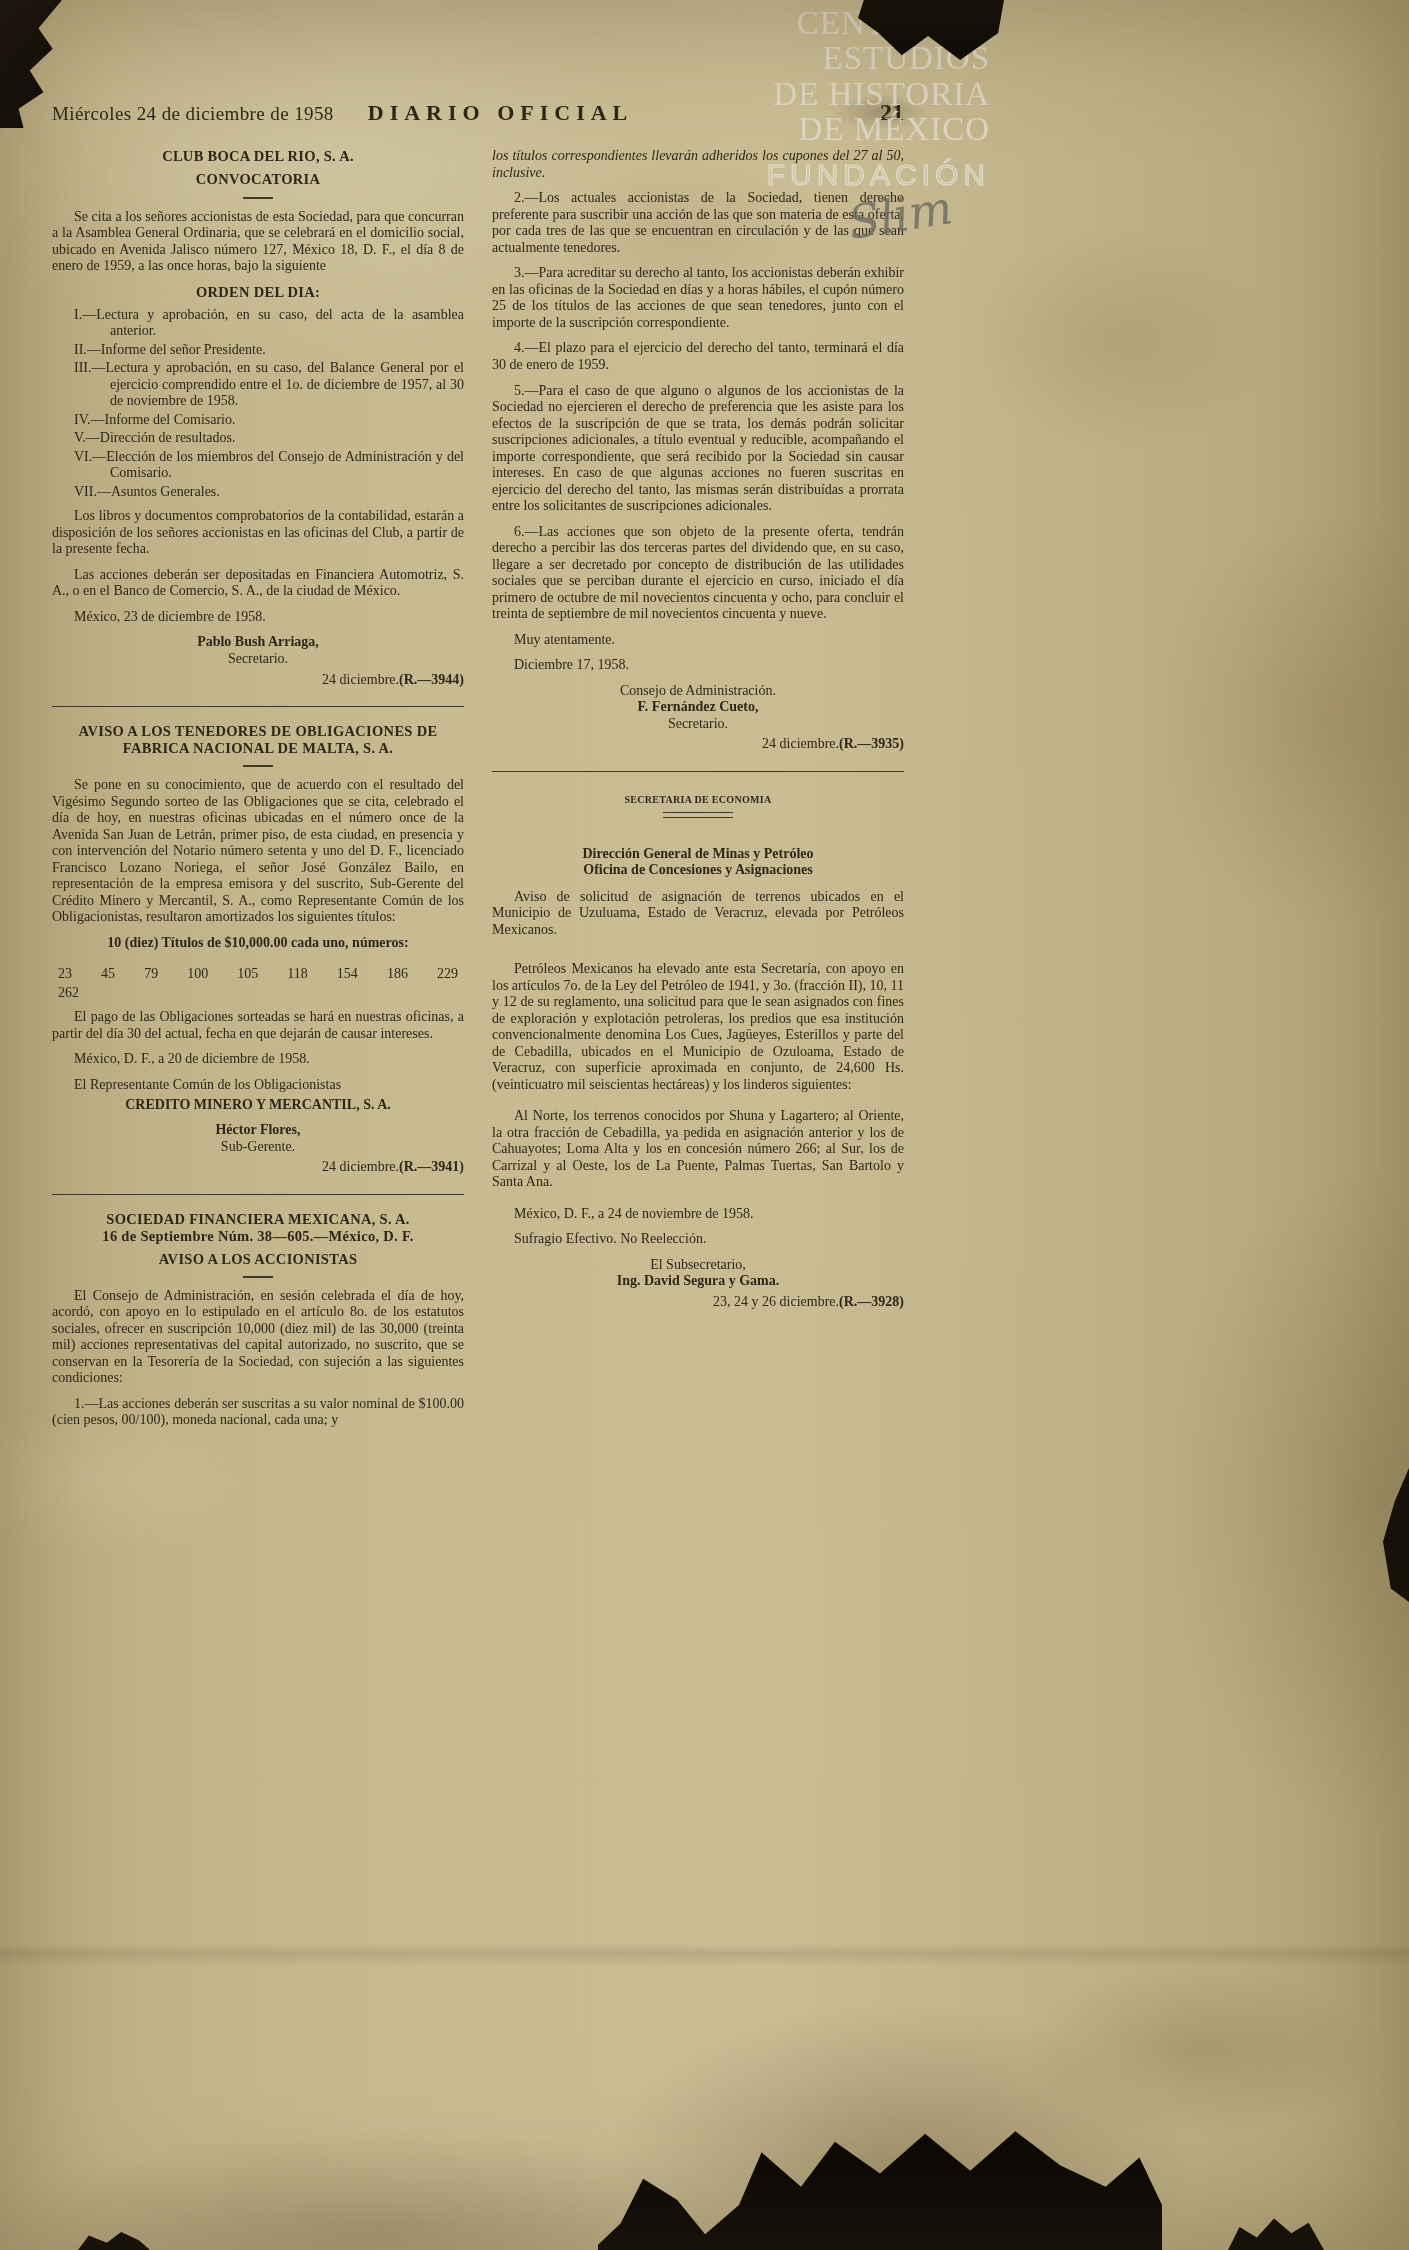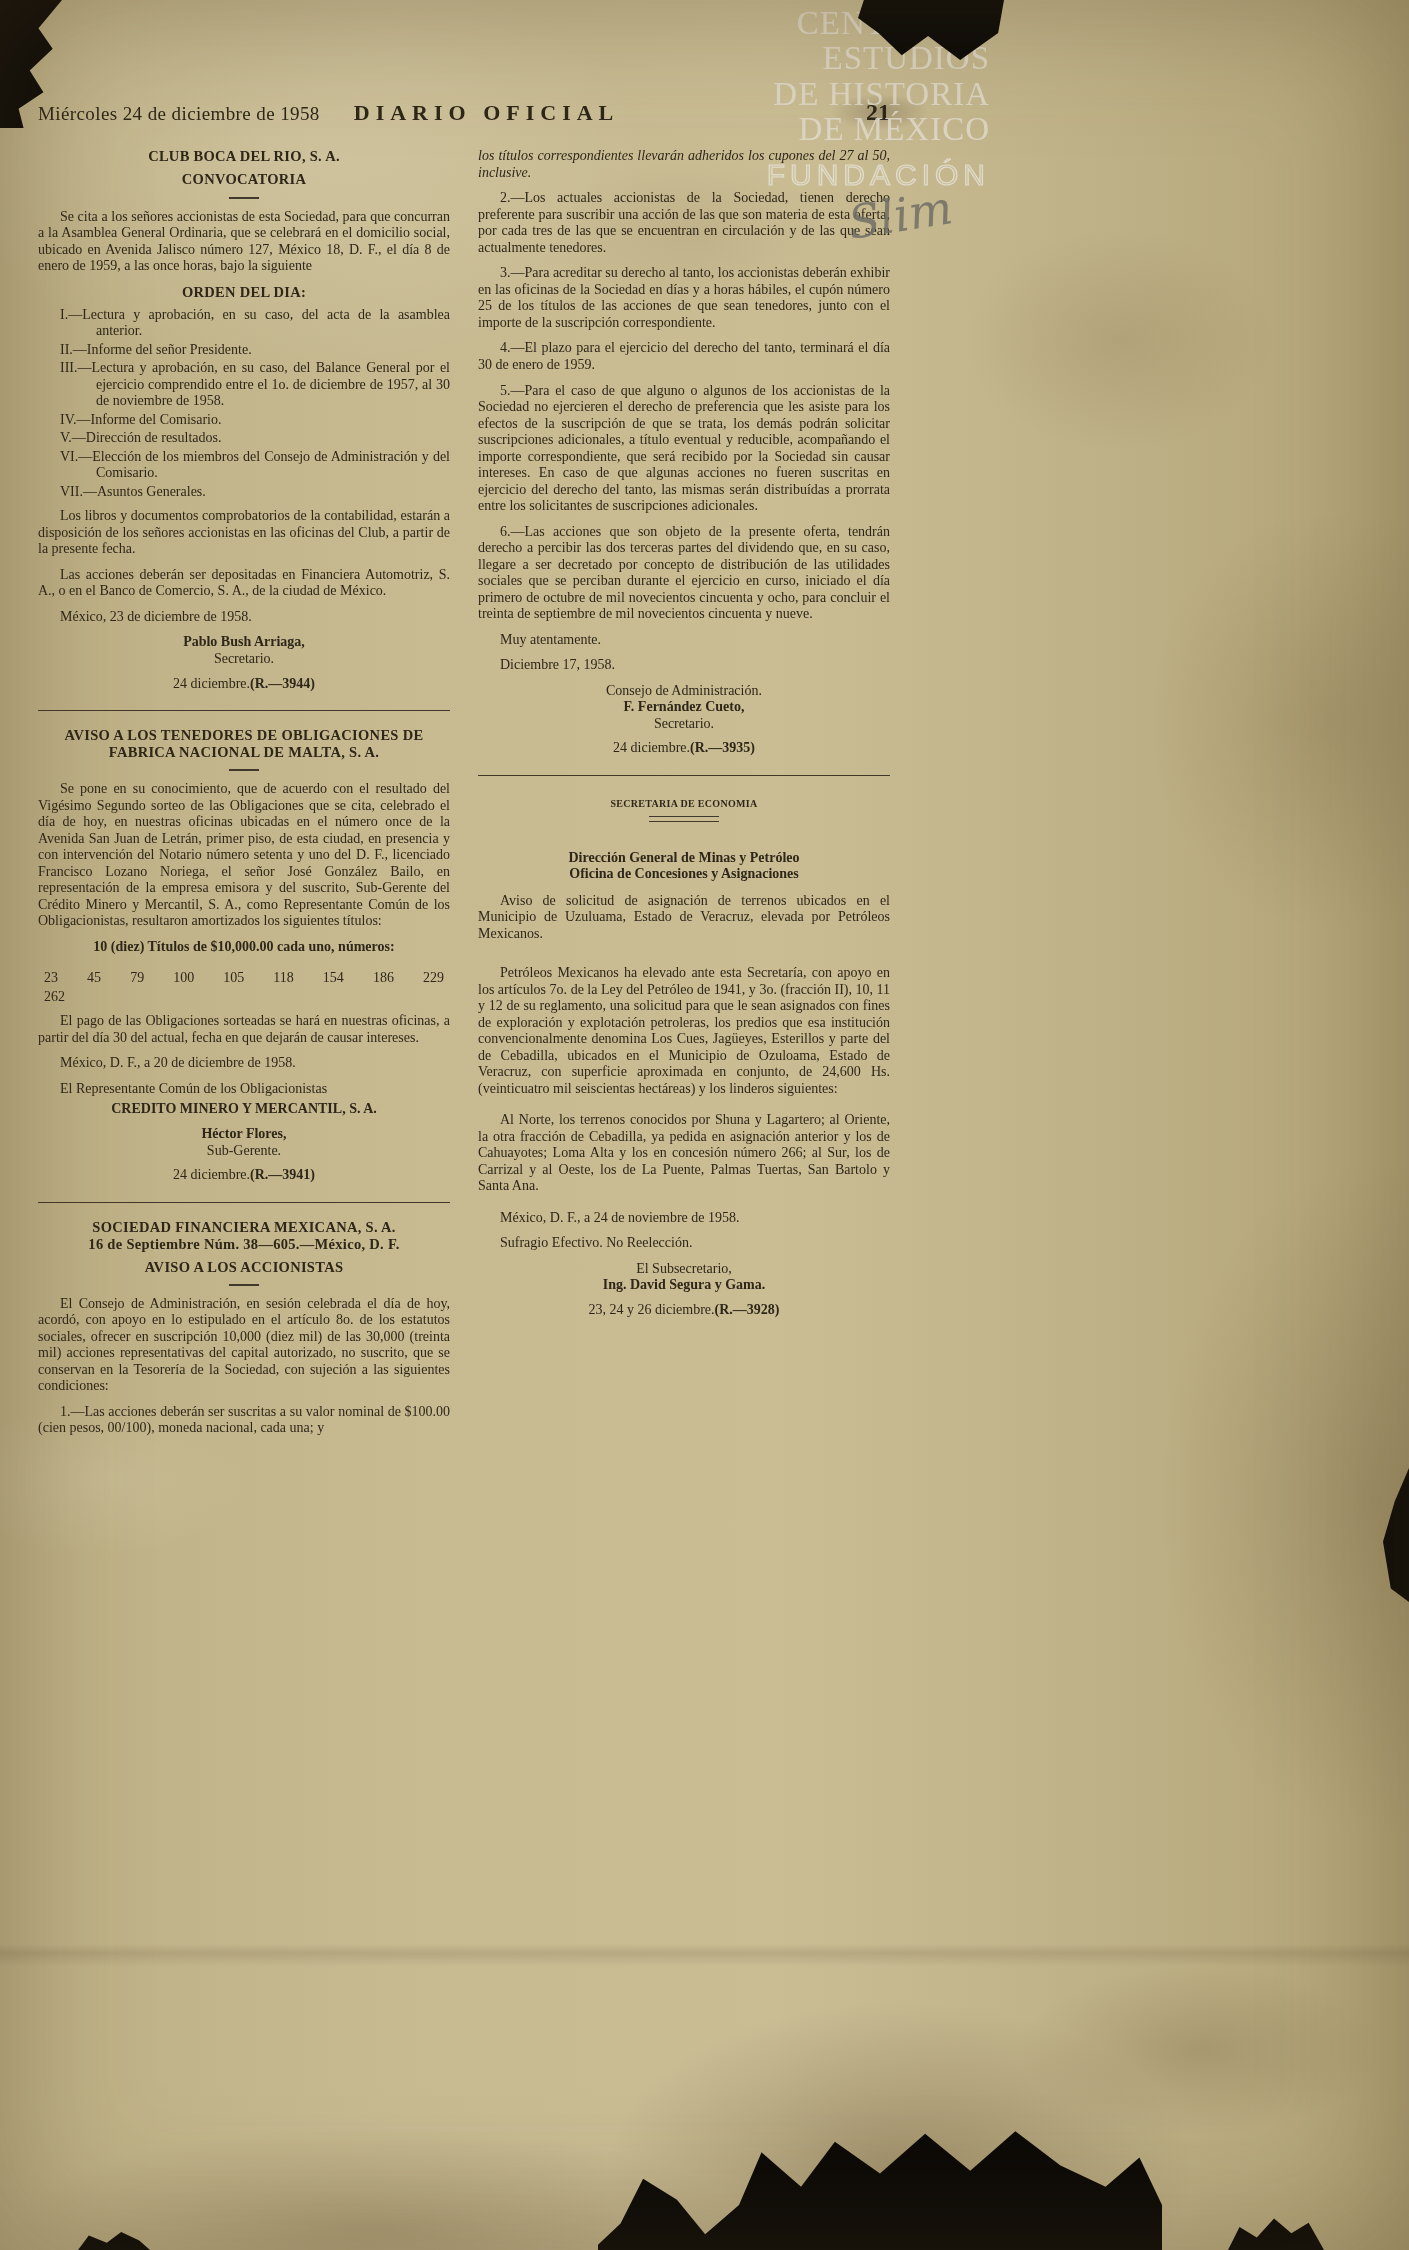--- a/index.html
+++ b/index.html
@@ -44,40 +44,40 @@
   .watermark { position:absolute; left:700px; top:6px; width:290px; z-index:3;
     text-align:right; color:rgba(224,220,206,0.82); font-size:33px; line-height:1.07;
     letter-spacing:1px; font-family:"Liberation Serif",serif; }
   .watermark .foundation { margin-top:12px; font-family:"Liberation Sans",sans-serif;
     font-size:30px; letter-spacing:5px; color:rgba(228,224,212,0.22);
     -webkit-text-stroke:1.2px rgba(228,224,212,0.85); }
   .signature { position:absolute; left:848px; top:188px; z-index:4;
     font-style:italic; font-size:46px; color:rgba(112,110,102,0.85);
     transform:rotate(-9deg); font-family:"DejaVu Serif",serif; }
 
-  .page-content { position:absolute; left:38px; top:98px; width:852px; z-index:2; }
+  .page-content { position:absolute; left:52px; top:98px; width:852px; z-index:2; }
   .header-row { display:flex; align-items:baseline; }
   .date-line { font-size:19px; letter-spacing:0.4px; }
   .masthead { font-size:22px; font-weight:bold; letter-spacing:6px; margin-left:34px; }
   .page-number { margin-left:auto; font-weight:bold; font-size:24px; }
 
   .columns { display:flex; gap:28px; margin-top:22px; }
   .col { width:412px; }
 
   .sec-title { text-align:center; font-weight:bold; font-size:14.5px; letter-spacing:0.3px; margin:0; }
   .dash { width:30px; border-top:2px solid #40382a; margin:8px auto 10px; }
   .double-rule { width:70px; border-top:1.5px solid #40382a; border-bottom:1.5px solid #40382a; height:4px; margin:6px auto 14px; }
   .rule { border-top:1.5px solid #40382a; margin:18px 0 16px; }
   .p { text-align:justify; text-indent:22px; margin:0 0 9px 0; }
   .p.noind { text-indent:0;font-style:italic; }
   .hang { padding-left:58px; text-indent:-36px; text-align:justify; margin:0 0 2px 0; }
   .center { text-align:center; }
   .bold { font-weight:bold; }
   .sig-block { margin:8px 0 4px; }
-  .footer-row { display:flex; justify-content:center; margin-top:8px; }
+  .footer-row { display:flex; justify-content:flex-end; margin-top:0; }
   .numbers-row { display:flex; justify-content:space-between; padding:0 6px; margin:8px 0 2px; }
   .numbers-row2 { padding:0 6px; margin:0 0 8px; }
   .spacer-sm { height:6px; }
   .spacer-md { height:14px; }
 </style>
 </head>
 <body>
 
 <div class="stains"></div>
 <div class="vignette"></div>

